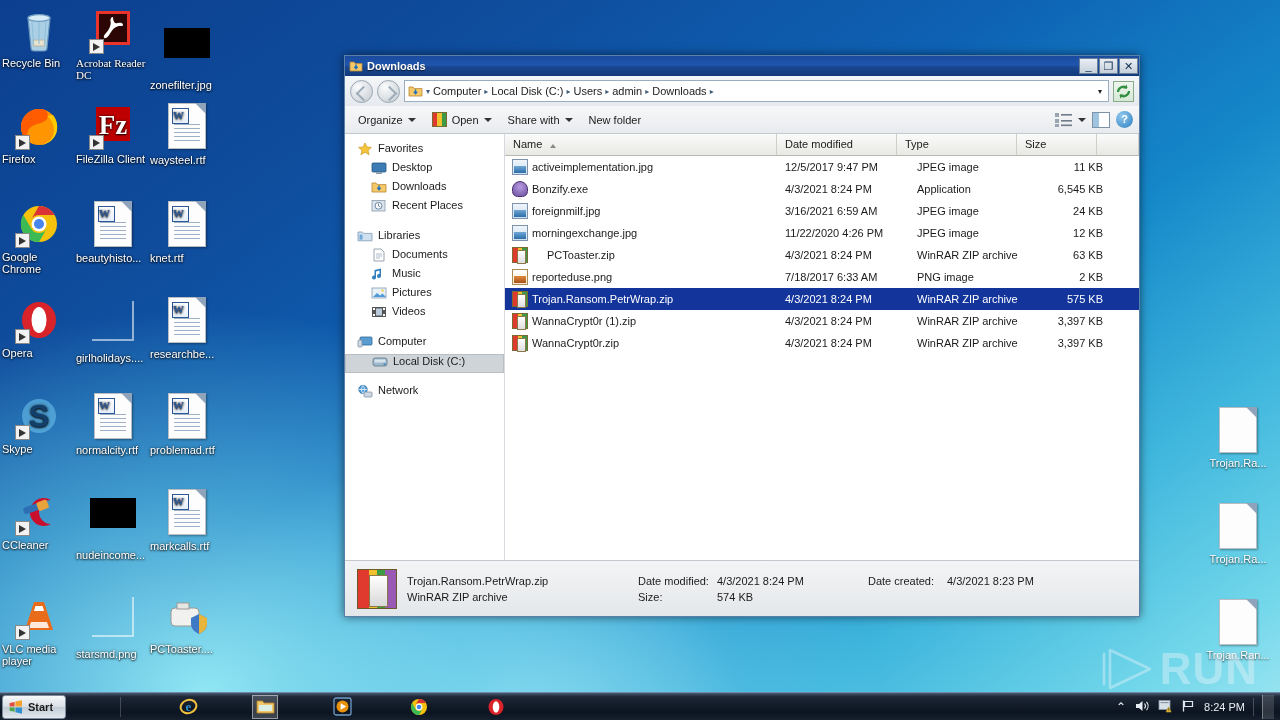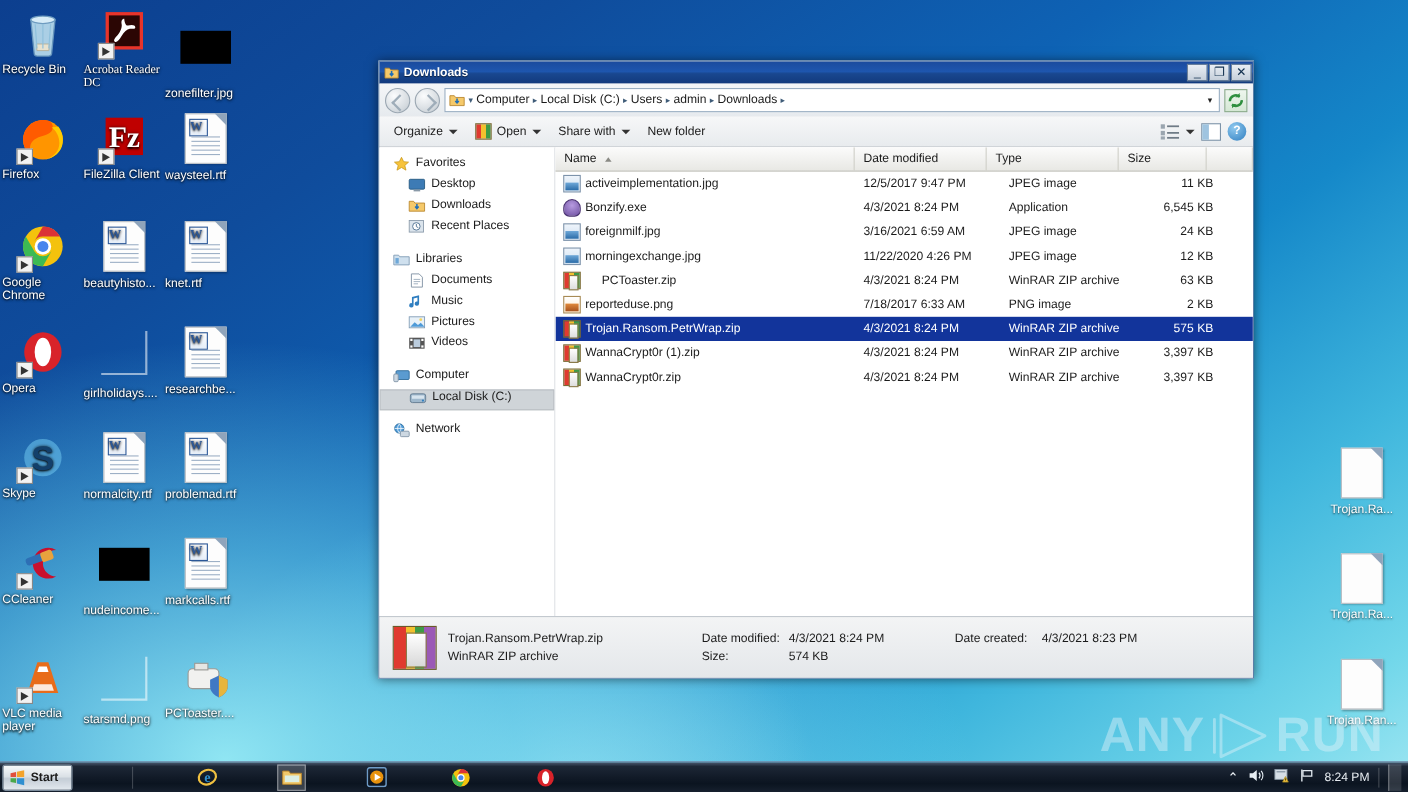--- a/index.html
+++ b/index.html
@@ -475,21 +475,20 @@
 <div class="rdicon" style="left:1198px; top:502px;">
   <div class="docico" style="margin-bottom:4px;"></div>
   <span>Trojan.Ra...</span>
 </div>
 <div class="rdicon" style="left:1198px; top:598px;">
   <div class="docico" style="margin-bottom:4px;"></div>
   <span>Trojan.Ran...</span>
 </div>
 
 <div class="wm">
-  <span class="wm-t">ANY</span>
   <span class="wm-play">
     <svg width="52" height="46" viewBox="0 0 52 46">
       <path d="M8 4 L8 42 L48 23 Z" fill="none" stroke="#e8f4fb" stroke-width="2.6" stroke-linejoin="round"></path>
       <path d="M2 8 L2 38" stroke="#e8f4fb" stroke-width="2.6" stroke-linecap="round"></path>
     </svg>
   </span>
   <span class="wm-t">RUN</span>
 </div>
 
 <div class="win">

